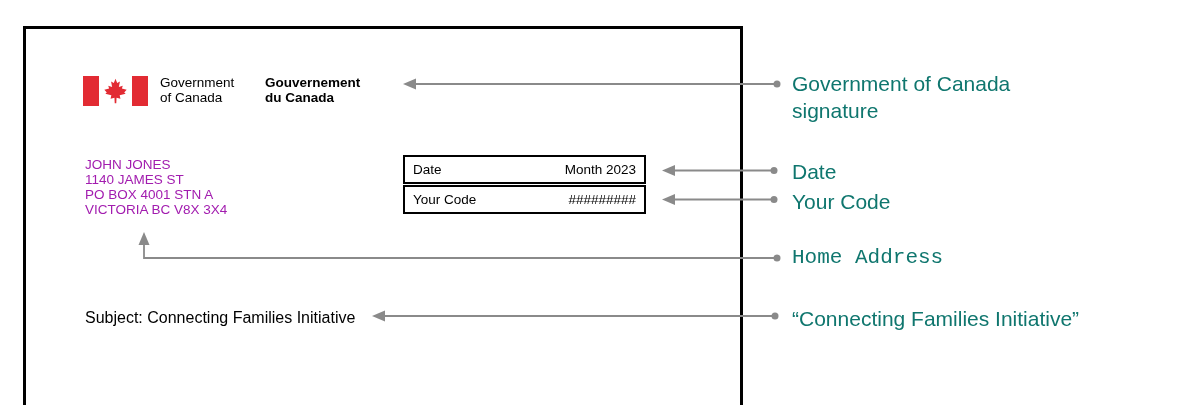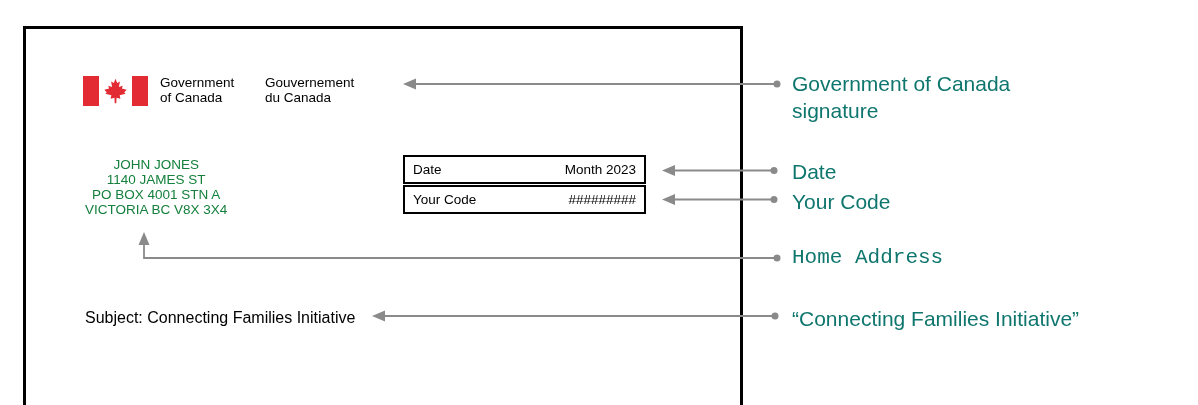--- a/index.html
+++ b/index.html
@@ -33,30 +33,29 @@
     height: 30px;
   }
   .sig-col {
     position: absolute;
     top: 46px;
     font-size: 13.5px;
     line-height: 15px;
     color: #000000;
   }
   .sig-en { left: 134px; }
-  .sig-fr { left: 239px; }
+  .sig-fr { left: 239px; font-weight: bold; }
 
   .address {
     position: absolute;
     left: 59px;
     top: 128px;
     font-size: 13.5px;
     line-height: 15px;
-    color: #15803d;
-    text-align: center;
+    color: #a21caf;
   }
 
   .info-table {
     position: absolute;
     left: 377px;
     top: 126px;
     width: 243px;
   }
   .info-row {
     display: flex;

